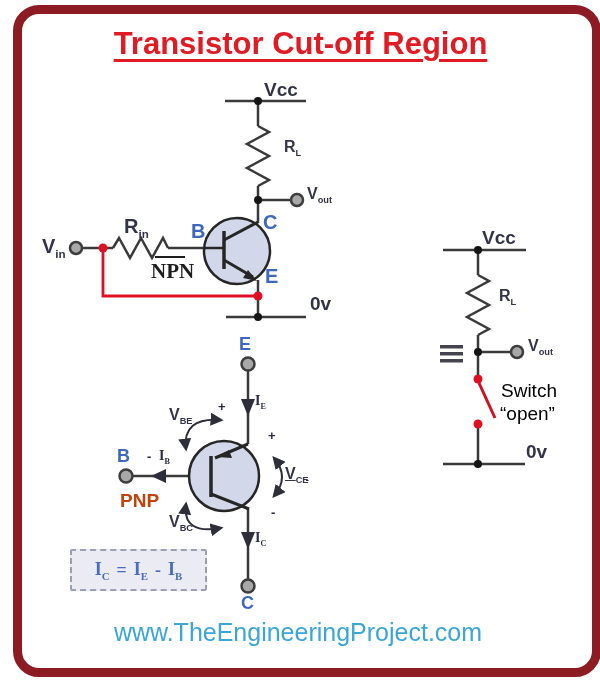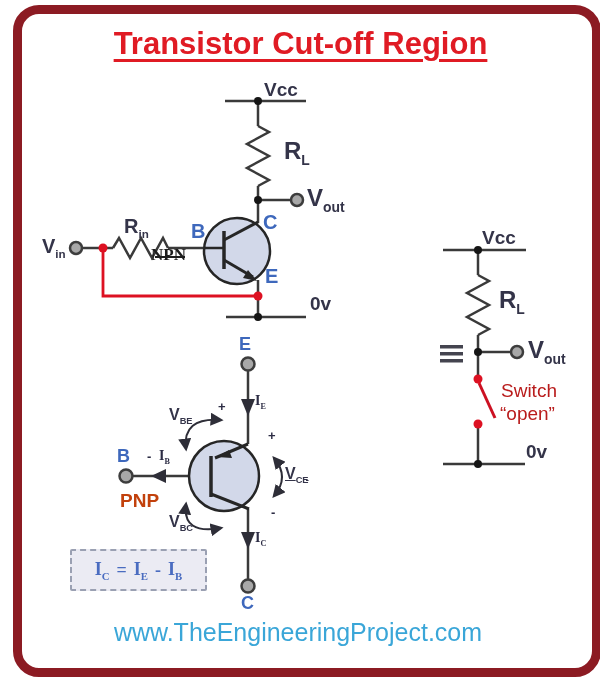--- a/index.html
+++ b/index.html
@@ -12,25 +12,25 @@
            text-decoration:underline; text-underline-offset:5px; }
   .lbl { position:absolute; white-space:nowrap; line-height:1; }
   .dark { color:#343449; font-weight:bold; }
   .blue { color:#3e68bc; font-weight:bold; }
   .serifb { font-family:"Liberation Serif",serif; font-weight:bold; color:#1d1d1d; }
   .cur { font-family:"Liberation Serif",serif; font-weight:bold; color:#2c2c44; }
   .sign { color:#2c2c44; font-weight:bold; font-size:13px; }
   .lbl sub { font-size:58%; font-weight:bold; }
   .fs19 { font-size:19px; }
   .fs20 { font-size:20px; }
-  .fs22 { font-size:24px; }
+  .fs22 { font-size:16px; }
   .fs18 { font-size:18px; }
   .fs15 { font-size:16px; }
   .fs14 { font-size:14px; }
-  .swtxt { color:#b91c1c; font-size:19px; }
+  .swtxt { color:#000000; font-size:19px; }
   .npn-over { position:absolute; left:147px; top:256px; width:30px; height:2px; background:#1d1d1d; }
   .eq-box { position:absolute; left:62px; top:549px; width:137px; height:42px;
             background:#ebebf3; border:2px dashed #9aa0b2; border-radius:2px;
             display:flex; align-items:center; justify-content:center; gap:7px;
             font-family:"Liberation Serif",serif; font-weight:bold;
             color:#4a6cc0; font-size:18px; }
   .eq-box sub { font-size:60%; }
   .footer { position:absolute; top:618px; left:0; width:580px; text-align:center;
             font-size:25px; color:#3aa6d8; }
   svg.wires { position:absolute; left:0; top:0; }
@@ -141,21 +141,21 @@
 
   <div class="frame"></div>
   <div class="title">Transistor Cut-off Region</div>
 
   <span class="lbl dark fs19" style="left:256px; top:80px;">Vcc</span>
   <span class="lbl dark fs22" style="left:276px; top:139px;"><span>R</span><sub>L</sub></span>
   <span class="lbl dark fs22" style="left:299px; top:186px;"><span>V</span><sub>out</sub></span>
   <span class="lbl blue fs20" style="left:255px; top:212px;">C</span>
   <span class="lbl blue fs20" style="left:183px; top:221px;">B</span>
   <span class="lbl blue fs20" style="left:257px; top:266px;">E</span>
-  <span class="lbl serifb" style="left:143px; top:246px; font-size:17px;">NPN</span>
+  <span class="lbl serifb" style="left:143px; top:261px; font-size:21px;">NPN</span>
   <div class="npn-over"></div>
   <span class="lbl dark fs20" style="left:116px; top:216px;"><span>R</span><sub>in</sub></span>
   <span class="lbl dark fs20" style="left:34px; top:236px;"><span>V</span><sub>in</sub></span>
   <span class="lbl dark fs19" style="left:302px; top:294px;">0v</span>
 
   <span class="lbl blue fs18" style="left:231px; top:335px;">E</span>
   <span class="lbl cur fs14" style="left:247px; top:394px;"><span>I</span><sub>E</sub></span>
   <span class="lbl sign" style="left:210px; top:400px;">+</span>
   <span class="lbl dark fs15" style="left:161px; top:407px;"><span>V</span><sub>BE</sub></span>
   <span class="lbl blue fs18" style="left:109px; top:447px;">B</span>

